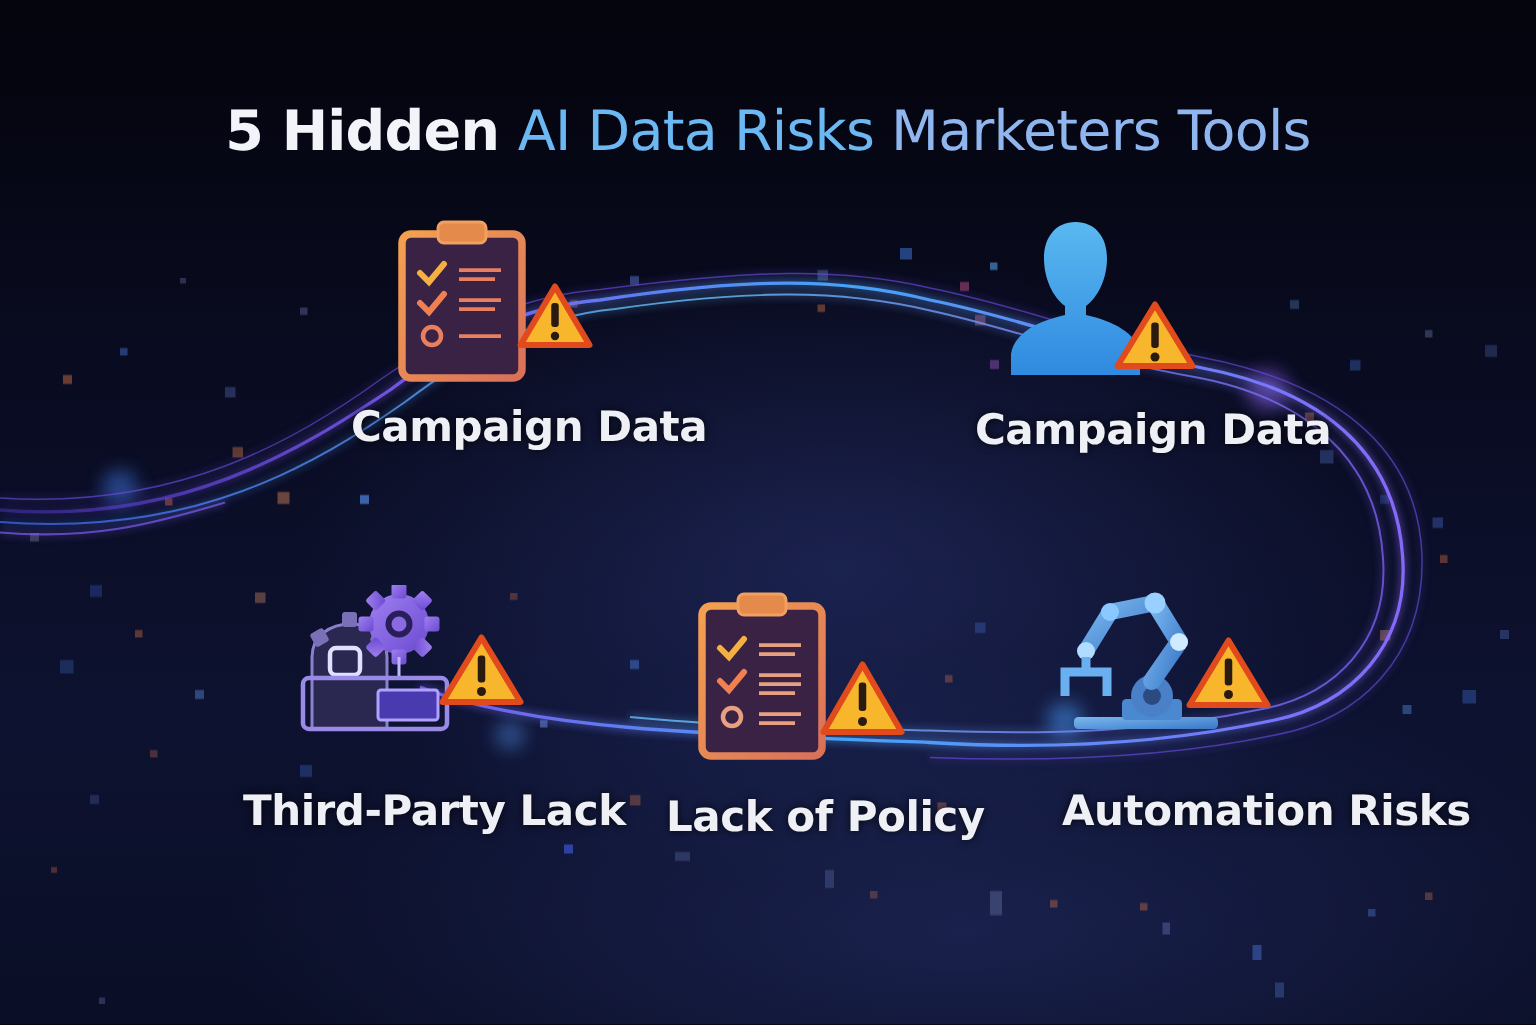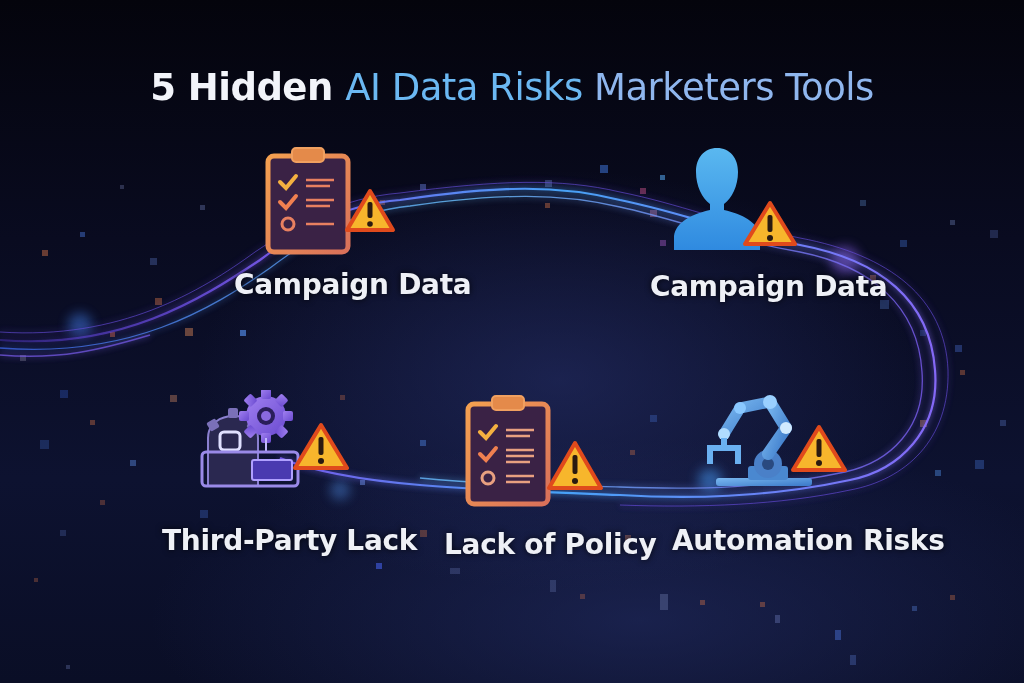--- a/index.html
+++ b/index.html
@@ -282,16 +282,16 @@
       <circle cx="22" cy="46" r="6" fill="#b0dcff"></circle>
 
       <path d="M8 76 L8 60 L36 60 L36 76" stroke="#6ab0f0" stroke-width="6" fill="none"></path>
       <line x1="22" y1="50" x2="22" y2="60" stroke="#6ab0f0" stroke-width="6"></line>
     </svg>
     <svg class="icon" style="left:790px;top:424px;" width="58" height="50" viewBox="0 0 58 50">
       <path d="M29 3 L55 46 L3 46 Z" fill="#f7b62c" stroke="#e04a1c" stroke-width="4" stroke-linejoin="round"></path>
       <rect x="26.5" y="15" width="5" height="18" rx="2" fill="#2a1a10"></rect>
       <circle cx="29" cy="39" r="3" fill="#2a1a10"></circle>
     </svg>
-    <div class="item-label" style="left:672px;top:524px;">Automation Risks</div>
+    <div class="item-label" style="left:708px;top:524px;">Automation Risks</div>
   </div>
 
 </div>
 
 </body></html>

